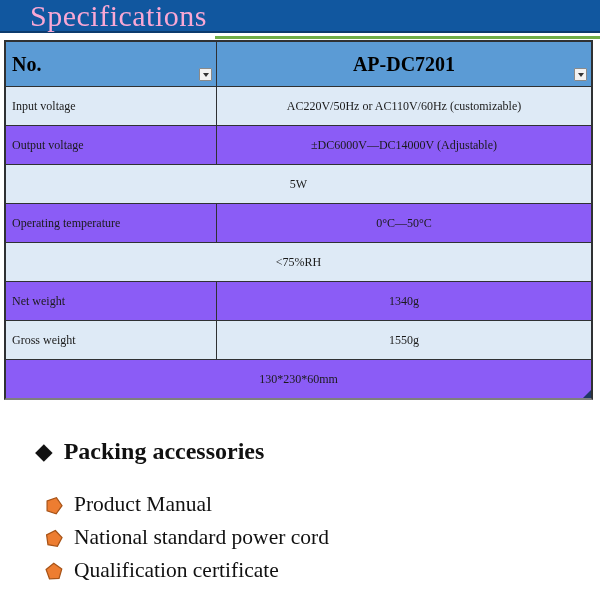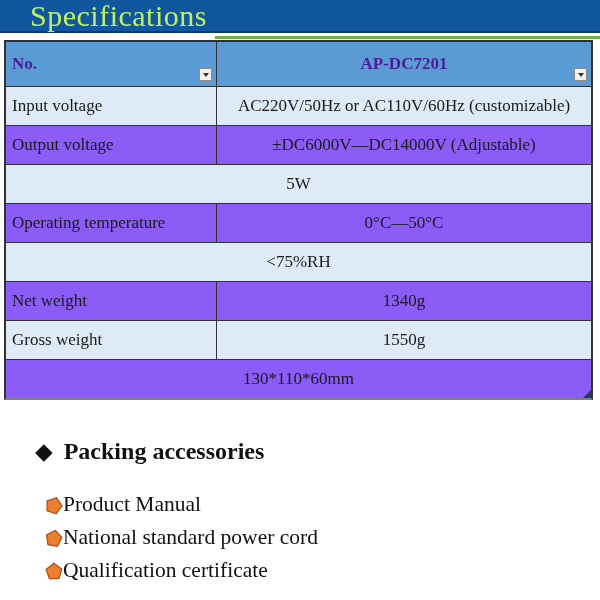--- a/index.html
+++ b/index.html
@@ -6,43 +6,43 @@
   html,body { width:600px; height:600px; background:#ffffff; overflow:hidden; }
   body { font-family:"Liberation Serif", serif; position:relative; }
 
   
   .title-bar {
     position:absolute; left:0; top:0; width:600px; height:33px;
     background:#11579F; border-bottom:2px solid #0D3B6E;
   }
   .title-text {
     position:absolute; left:30px; top:0; height:33px; line-height:32px;
-    font-size:30px; color:#bef264; letter-spacing:0.5px;
+    font-size:30px; color:#f9a8d4; letter-spacing:0.5px;
   }
 
   
   .green-line {
     position:absolute; left:215px; top:36px; width:385px; height:3px;
     background:#70AD47;
   }
 
   
   .spec-table {
     position:absolute; left:4px; top:40px; width:589px;
     border:2px solid #2F3133; border-bottom:2px solid #7F7F7F;
     background:#fff;
   }
   .t-row { display:flex; height:39px; border-top:1px solid #2F3133; background:#8b5cf6; }
   .t-row.band { background:#DEEAF6; }
   .t-row.header-row { height:44px; border-top:none; background:#5B9BD5; color:#ffffff; font-weight:bold; }
-  .cell { display:flex; align-items:center; font-size:17px; color:#1a1a1a; position:relative; }
+  .cell { display:flex; align-items:center; font-size:12px; color:#1a1a1a; position:relative; }
   .label-cell { width:211px; border-right:1px solid #2F3133; padding-left:6px; }
   .label-cell span { white-space:pre; }
   .value-cell { flex:1; justify-content:center; text-align:center; }
-  .header-row .cell { color:#4c1d95; font-size:17px; }
+  .header-row .cell { color:#000000; font-size:20px; }
 
   
   .filter-btn {
     position:absolute; right:4px; bottom:5px; width:13px; height:13px;
     background:#F2F2F2; border:1px solid #8A8A8A; border-radius:1px;
     display:flex; align-items:center; justify-content:center; cursor:pointer; padding:0;
   }
   .filter-arrow {
     width:0; height:0;
     border-left:3.5px solid transparent; border-right:3.5px solid transparent;
@@ -57,21 +57,21 @@
 
   
   .packing-heading {
     position:absolute; left:35px; top:438px;
     display:flex; align-items:center; gap:11px;
     font-size:24px; font-weight:bold; color:#111111;
   }
   .diamond-bullet { font-size:23px; color:#111111; line-height:1; font-family:"DejaVu Sans", sans-serif; }
 
   .packing-list { position:absolute; left:45px; top:488px; }
-  .packing-item { display:flex; align-items:center; height:33px; font-size:21.5px; color:#111111; }
+  .packing-item { display:flex; align-items:center; gap:11px; height:33px; font-size:21.5px; color:#111111; }
   .pent-icon { width:18px; height:18px; flex:0 0 18px; }
   .pent-r1 { transform:rotate(18deg); }
   .pent-r2 { transform:rotate(-2deg); }
   .pent-r3 { transform:rotate(10deg); }
 </style>
 </head>
 <body>
 
 <div class="title-bar">
   <span class="title-text">Specifications</span>
@@ -126,21 +126,21 @@
       </div>
     <div class="cell value-cell">1340g</div>
   </div>
   <div class="t-row band">
     <div class="cell label-cell">
         <span>Gross weight</span>
       </div>
     <div class="cell value-cell">1550g</div>
   </div>
   <div class="t-row">
-    <div class="cell value-cell">130*110*60mm</div>
+    <div class="cell value-cell">130*230*60mm</div>
   </div>
 
   <div class="resize-handle"></div>
 </div>
 
 <div class="packing-heading">
   <span class="diamond-bullet">◆</span>
   <span>Packing accessories</span>
 </div>
 

